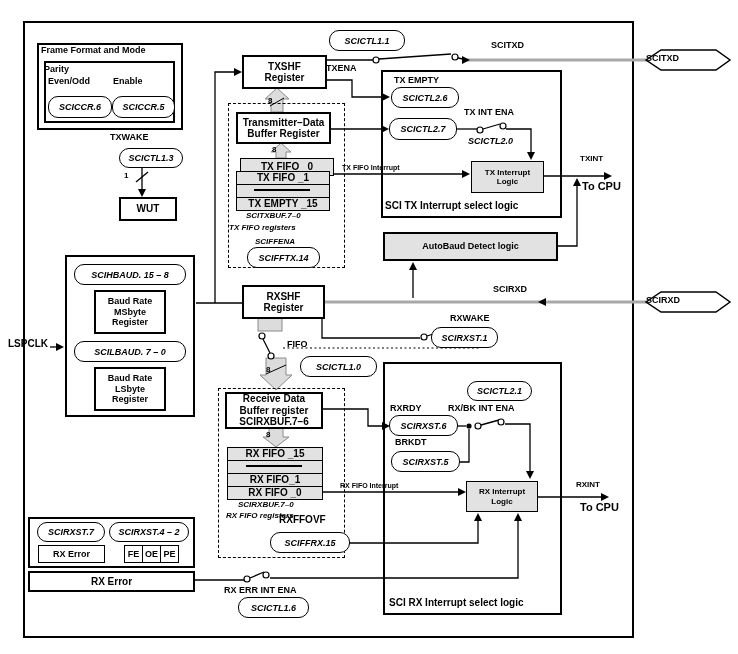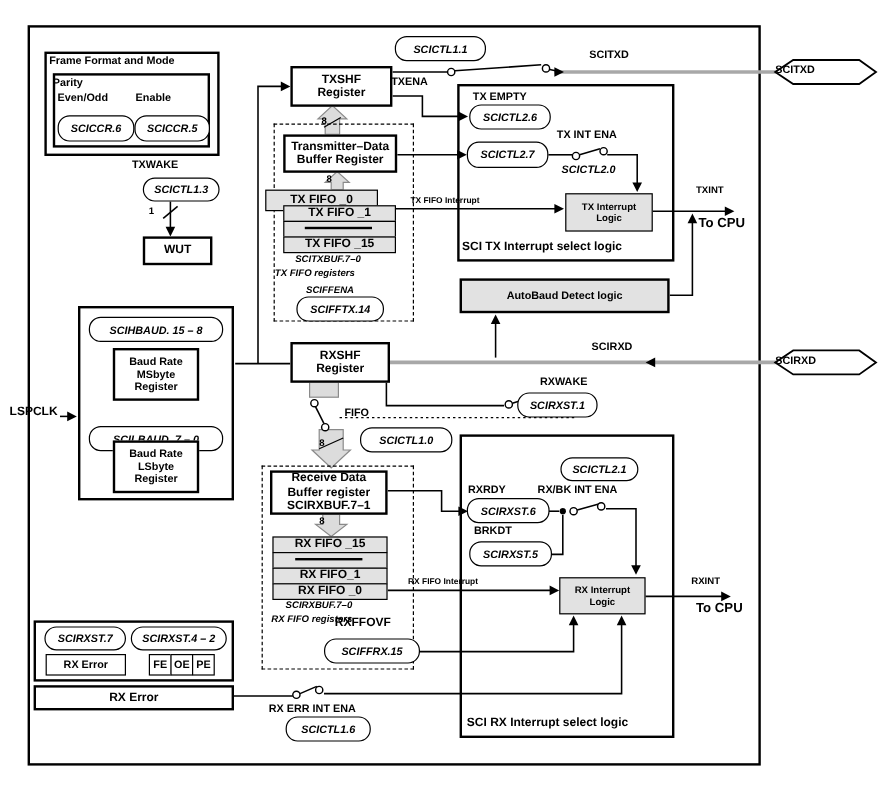--- a/index.html
+++ b/index.html
@@ -173,43 +173,43 @@
   <div class="lbl" style="left:110px;top:133px;width:80px">TXWAKE</div>
   <div class="pill" style="left:119px;top:148px;width:64px;height:20px">SCICTL1.3</div>
   <div class="lbl sm" style="left:124px;top:172px;width:10px">1</div>
   <div class="box thick t10" style="left:119px;top:197px;width:58px;height:24px">WUT</div>
 
   <div class="abs" style="left:65px;top:255px;width:130px;height:162px;border:2.5px solid #000;background:#fff"></div>
   <div class="pill" style="left:74px;top:264px;width:112px;height:21px">SCIHBAUD. 15 – 8</div>
   <div class="box thick" style="left:94px;top:290px;width:72px;height:44px">Baud Rate
 MSbyte
 Register</div>
-  <div class="pill" style="left:74px;top:355px;width:112px;height:21px">SCILBAUD. 7 – 0</div>
+  <div class="pill" style="left:74px;top:341px;width:112px;height:21px">SCILBAUD. 7 – 0</div>
   <div class="box thick" style="left:94px;top:367px;width:72px;height:44px">Baud Rate
 LSbyte
 Register</div>
   <div class="lbl md" style="left:8px;top:339px;width:46px">LSPCLK</div>
 
   <div class="box thick t10" style="left:242px;top:55px;width:85px;height:34px">TXSHF
 Register</div>
   <div class="pill" style="left:329px;top:30px;width:76px;height:21px">SCICTL1.1</div>
   <div class="lbl" style="left:326px;top:64px;width:52px">TXENA</div>
   <div class="lbl sm" style="left:268px;top:97px;width:14px">8</div>
   <div class="lbl" style="left:491px;top:41px;width:62px">SCITXD</div>
   <div class="lbl" style="left:646px;top:54px;width:84px">SCITXD</div>
 
   <div class="dash" style="left:228px;top:103px;width:117px;height:165px"></div>
   <div class="box fifo" style="left:236px;top:112px;width:95px;height:32px">Transmitter–Data
 Buffer Register</div>
   <div class="lbl sm" style="left:272px;top:146px;width:14px">8</div>
-  <div class="box thin gray fifo" style="left:221px;top:158px;width:94px;height:18px">TX FIFO _0</div>
+  <div class="box thin gray fifo" style="left:240px;top:158px;width:94px;height:18px">TX FIFO _0</div>
   <div class="box thin gray fifo" style="left:236px;top:171px;width:94px;height:14px">TX FIFO _1</div>
   <div class="box thin gray fifo" style="left:236px;top:184px;width:94px;height:14px"></div>
   <div class="rowline" style="left:254px;top:189px;width:56px"></div>
-  <div class="box thin gray fifo" style="left:236px;top:197px;width:94px;height:14px">TX FIFO _15</div>
+  <div class="box thin gray fifo" style="left:236px;top:197px;width:94px;height:14px">TX EMPTY _15</div>
   <div class="lbl it sm" style="left:246px;top:212px;width:76px">SCITXBUF.7–0</div>
   <div class="lbl it sm" style="left:229px;top:224px;width:76px">TX FIFO registers</div>
   <div class="lbl it sm" style="left:255px;top:238px;width:62px">SCIFFENA</div>
   <div class="pill" style="left:247px;top:247px;width:73px;height:21px">SCIFFTX.14</div>
   <div class="lbl xs" style="left:342px;top:164px;width:68px">TX FIFO Interrupt</div>
 
   <div class="abs" style="left:381px;top:70px;width:181px;height:148px;border:2px solid #000"></div>
   <div class="lbl" style="left:394px;top:76px;width:66px">TX EMPTY</div>
   <div class="pill" style="left:391px;top:87px;width:68px;height:21px">SCICTL2.6</div>
   <div class="lbl" style="left:392px;top:124px;width:56px">TXRDY</div>
@@ -230,21 +230,21 @@
 Register</div>
   <div class="lbl" style="left:450px;top:314px;width:66px">RXWAKE</div>
   <div class="pill" style="left:431px;top:327px;width:67px;height:21px">SCIRXST.1</div>
   <div class="lbl" style="left:287px;top:340px;width:54px">FIFO</div>
   <div class="pill" style="left:300px;top:356px;width:77px;height:21px">SCICTL1.0</div>
   <div class="lbl sm" style="left:266px;top:366px;width:14px">8</div>
 
   <div class="dash" style="left:218px;top:388px;width:127px;height:170px"></div>
   <div class="box thick fifo" style="left:225px;top:392px;width:98px;height:37px">Receive Data
 Buffer register
-SCIRXBUF.7–1</div>
+SCIRXBUF.7–6</div>
   <div class="lbl sm" style="left:266px;top:431px;width:14px">8</div>
   <div class="box thin gray fifo" style="left:227px;top:447px;width:96px;height:14px">RX FIFO _15</div>
   <div class="box thin gray fifo" style="left:227px;top:460px;width:96px;height:14px"></div>
   <div class="rowline" style="left:246px;top:465px;width:56px"></div>
   <div class="box thin gray fifo" style="left:227px;top:473px;width:96px;height:14px">RX FIFO_1</div>
   <div class="box thin gray fifo" style="left:227px;top:486px;width:96px;height:14px">RX FIFO _0</div>
   <div class="lbl it sm" style="left:238px;top:501px;width:76px">SCIRXBUF.7–0</div>
   <div class="lbl it sm" style="left:226px;top:512px;width:76px">RX FIFO registers</div>
   <div class="lbl md" style="left:279px;top:515px;width:70px">RXFFOVF</div>
   <div class="pill" style="left:270px;top:532px;width:80px;height:21px">SCIFFRX.15</div>

